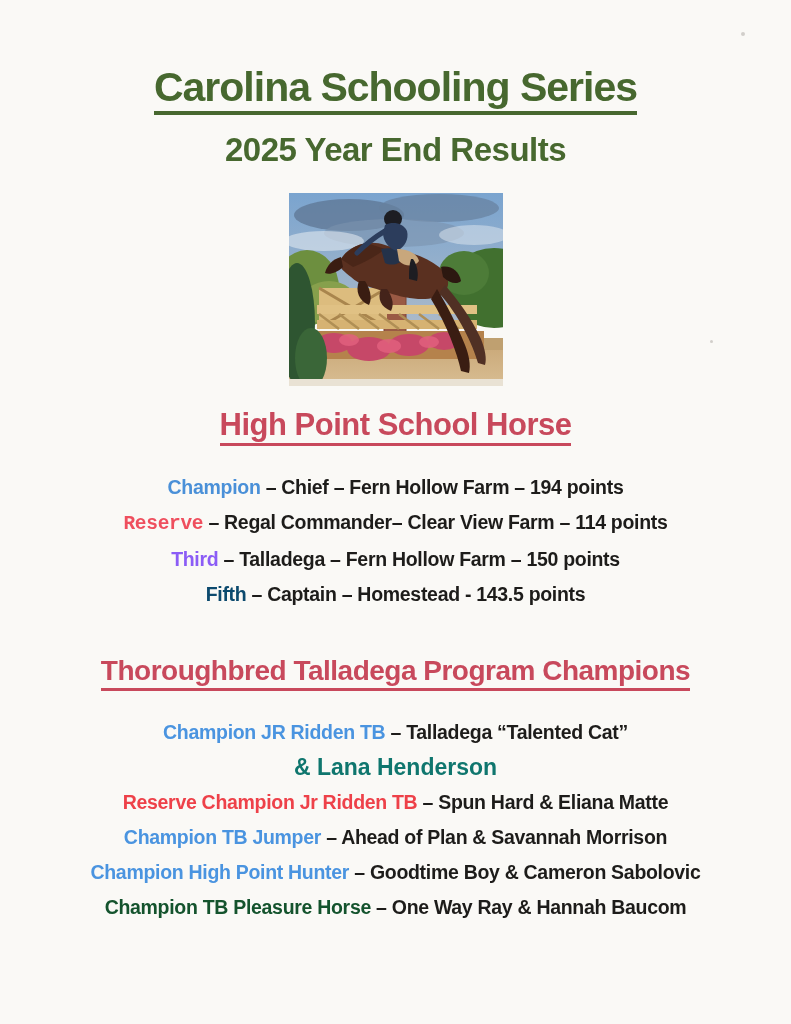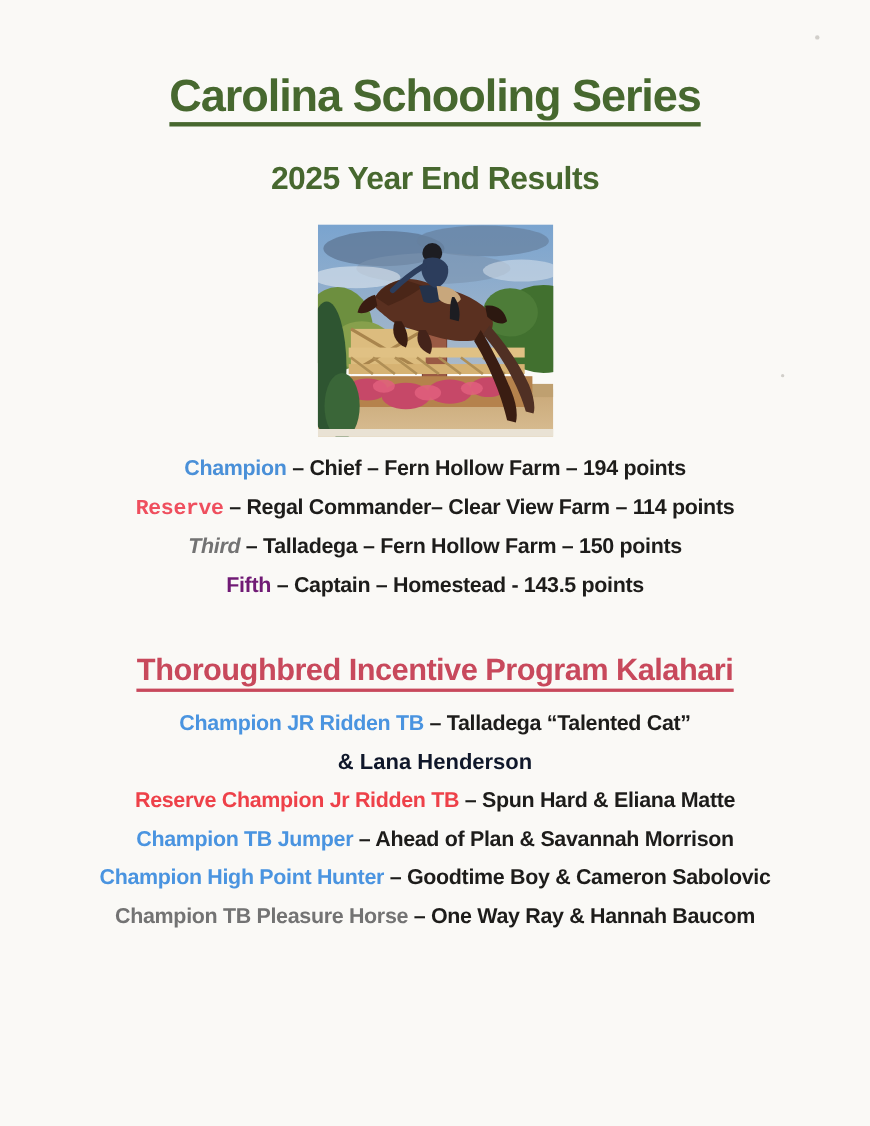--- a/index.html
+++ b/index.html
@@ -22,22 +22,22 @@
     margin-top:66px;
     font-size:41px;
     font-weight:bold;
     letter-spacing:-1px;
     color:#47682f;
     border-bottom:4px solid #47682f;
     padding-bottom:2px;
     line-height:1.05;
   }
   .subtitle{
-    margin-top:32px;
-    font-size:29px;
+    margin-top:16px;
+    font-size:33px;
     font-weight:bold;
     letter-spacing:-0.5px;
     color:#47682f;
   }
   .photo-wrap{
     margin:24px auto 0 auto;
     width:214px;
     height:193px;
     line-height:0;
   }
@@ -45,35 +45,35 @@
     display:inline-block;
     font-weight:bold;
     letter-spacing:-0.5px;
     color:#c8495c;
     border-bottom:3px solid #c8495c;
     padding-bottom:1px;
     line-height:1.1;
   }
   .heading-1{ margin-top:22px; font-size:31px; }
   .heading-2{ margin-top:44px; font-size:28px; }
-  .results{ margin-top:12px; }
+  .results{ margin-top:24px; }
   .result-row{
     font-size:19.5px;
     font-weight:bold;
     letter-spacing:-0.3px;
     color:#1d1c1a;
     line-height:35px;
     white-space:nowrap;
   }
   .result-label{ font-weight:bold; }
   .result-rest{ color:#1d1c1a; }
   .wrap-line{
-    font-size:20px;
-    font-weight:bold;
-    color:#0f172a;
+    font-size:23px;
+    font-weight:bold;
+    color:#0f766e;
     line-height:35px;
   }
   .speck{
     position:absolute;
     background:#b5b2ae;
     border-radius:50%;
     opacity:.6;
   }
   .speck-1{ left:741px; top:32px; width:4px; height:4px; }
   .speck-2{ left:710px; top:340px; width:3px; height:3px; }
@@ -162,64 +162,67 @@
       <path d="M96 32 C104 28 114 30 118 38 C120 46 116 54 108 58 C100 56 94 48 94 40 Z" fill="#2c3d5c"></path>
       <path d="M108 56 C118 56 128 60 130 68 C126 74 116 74 110 68 Z" fill="#c8a77c"></path>
       <path d="M124 66 C128 72 130 80 128 88 L120 86 C120 78 120 72 122 66 Z" fill="#1d1d22"></path>
 
       <path d="M96 38 C86 44 76 52 68 60" stroke="#2c3d5c" stroke-width="5" fill="none" stroke-linecap="round"></path>
       <rect x="0" y="186" width="214" height="7" fill="#e9e2d4"></rect>
     </svg>
   </div>
 
   <div>
+    <div>
+      <span class="section-heading heading-1">High Point School Horse</span>
+    </div>
     <div class="results">
       <div class="result-row">
         <span class="result-label" style="color: rgb(74, 144, 216);">Champion</span>
         <span class="result-rest">– Chief – Fern Hollow Farm – 194 points</span>
       </div>
       <div class="result-row">
         <span class="result-label" style="color: rgb(239, 79, 94); font-family: Liberation Mono, monospace;">Reserve</span>
         <span class="result-rest">– Regal Commander– Clear View Farm – 114 points</span>
       </div>
       <div class="result-row">
-        <span class="result-label" style="color: #737373; font-style: italic;">Third</span>
+        <span class="result-label" style="color: #8b5cf6;">Third</span>
         <span class="result-rest">– Talladega – Fern Hollow Farm – 150 points</span>
       </div>
       <div class="result-row">
-        <span class="result-label" style="color: #701a75;">Fifth</span>
+        <span class="result-label" style="color: #0c4a6e;">Fifth</span>
         <span class="result-rest">– Captain – Homestead - 143.5 points</span>
       </div>
     </div>
   </div>
 
   <div>
     <div>
-      <span class="section-heading heading-2">Thoroughbred Incentive Program Kalahari</span>
+      <span class="section-heading heading-2">Thoroughbred Talladega Program Champions</span>
     </div>
     <div class="results">
       <div class="result-row">
         <span class="result-label" style="color: rgb(74, 148, 224);">Champion JR Ridden TB</span>
         <span class="result-rest">– Talladega “Talented Cat”</span>
       </div>
       <div class="wrap-line">&amp; Lana Henderson</div>
       <div class="result-row">
         <span class="result-label" style="color: rgb(238, 65, 73);">Reserve Champion Jr Ridden TB</span>
         <span class="result-rest">– Spun Hard &amp; Eliana Matte</span>
       </div>
       <div class="result-row">
         <span class="result-label" style="color: rgb(74, 148, 224);">Champion TB Jumper</span>
         <span class="result-rest">– Ahead of Plan &amp; Savannah Morrison</span>
       </div>
       <div class="result-row">
         <span class="result-label" style="color: rgb(74, 148, 224);">Champion High Point Hunter</span>
         <span class="result-rest">– Goodtime Boy &amp; Cameron Sabolovic</span>
       </div>
       <div class="result-row">
-        <span class="result-label" style="color: #737373;">Champion TB Pleasure Horse</span>
+        <span class="result-label" style="color: #14532d;">Champion TB Pleasure Horse</span>
         <span class="result-rest">– One Way Ray &amp; Hannah Baucom</span>
       </div>
     </div>
   </div>
 
   <div class="speck speck-1"></div>
   <div class="speck speck-2"></div>
 
 </div>
 

